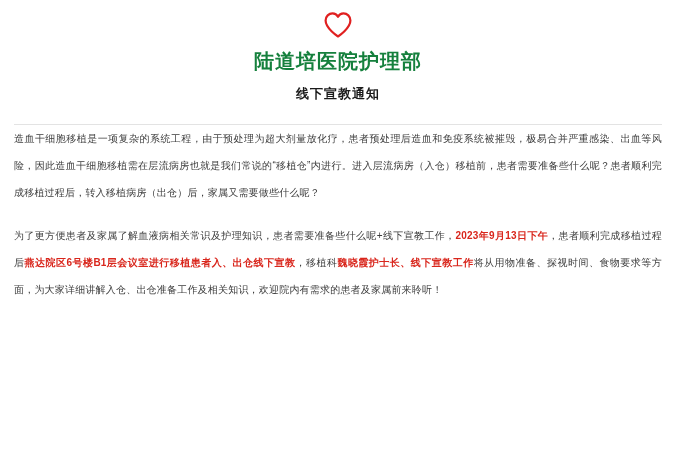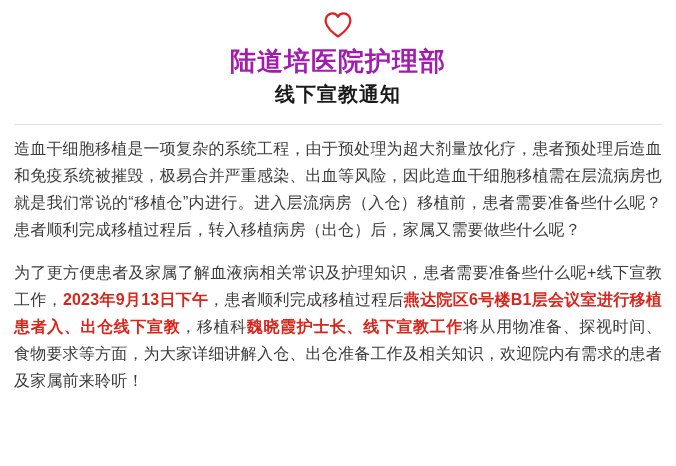--- a/index.html
+++ b/index.html
@@ -29,42 +29,41 @@
   }
   .heart-icon {
     display: inline-block;
     line-height: 1;
   }
   .title-block {
     text-align: center;
     margin-top: 2px;
   }
   .title-line-1 {
-    font-size: 26px;
+    font-size: 20px;
     font-weight: bold;
-    color: #a21caf;
+    color: #15803d;
     letter-spacing: 1px;
     line-height: 34px;
   }
   .title-line-2 {
-    font-size: 20px;
+    font-size: 13px;
     font-weight: bold;
     color: #1a1a1a;
     letter-spacing: 1px;
     line-height: 32px;
   }
   .divider {
     margin: 14px 0 0 0;
     height: 1px;
     background: #e3e3e3;
     border: none;
   }
   .body-text {
-    margin-top: 10px;
-    font-size: 16px;
+    font-size: 10px;
     line-height: 27px;
     color: #3c3c3c;
     text-align: justify;
     letter-spacing: 0.2px;
   }
   .para {
     margin: 0 0 16px 0;
     text-indent: 0;
   }
   .em-red {

